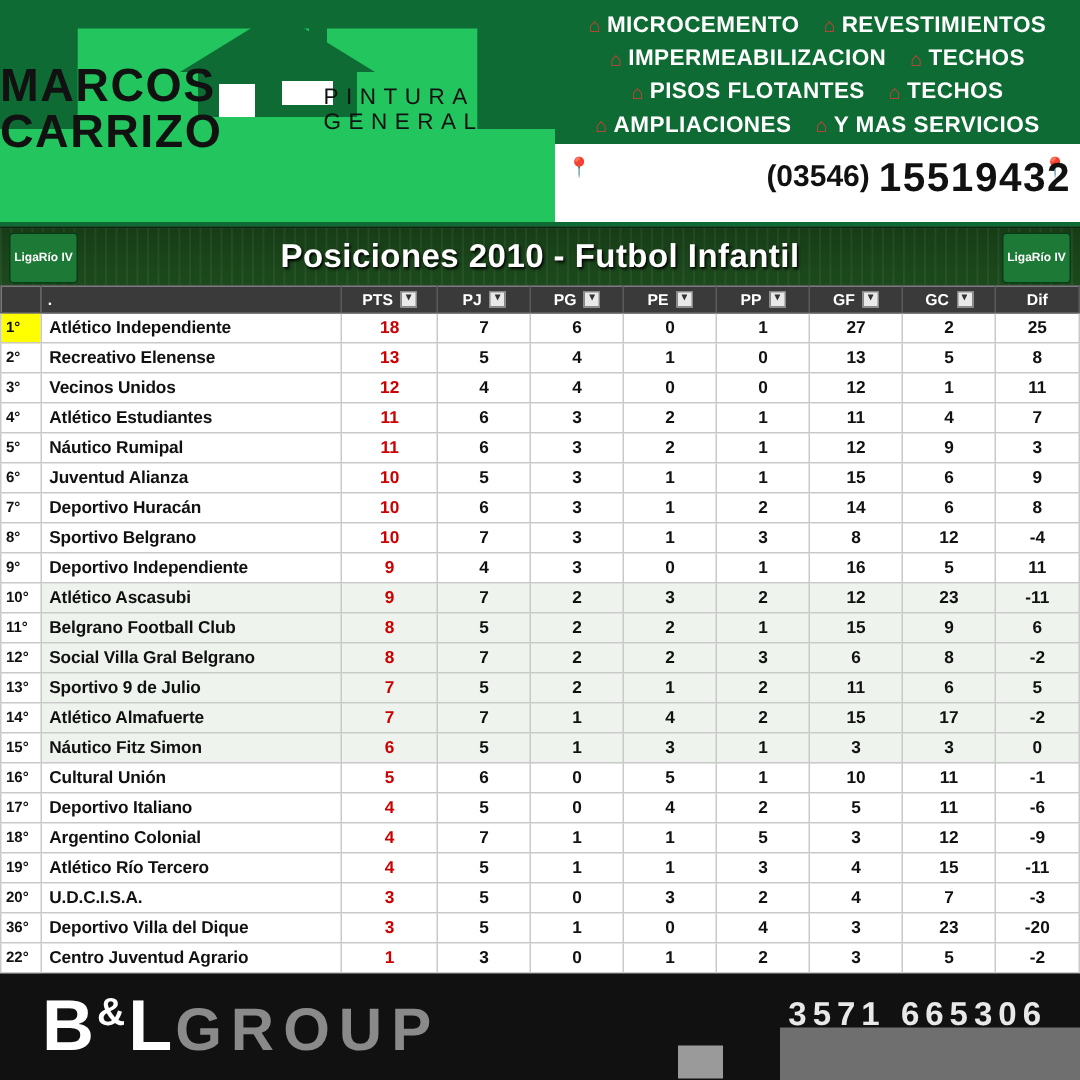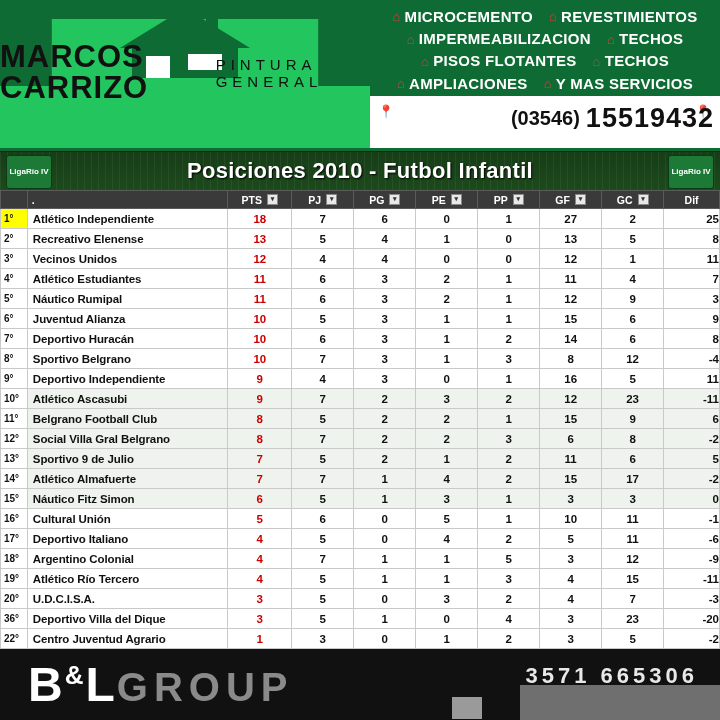--- a/index.html
+++ b/index.html
@@ -46,21 +46,21 @@
   thead th{background:#3a3a3a;color:#fff;font-size:10.5px;font-weight:bold;height:17px;padding:0;border:1px solid #5b5b5b;text-align:center;}
   thead th.hpos{width:24px;}
   thead th.hteam{width:190px;text-align:left;padding-left:4px;}
   .hdr-cell{display:flex;align-items:center;justify-content:center;gap:5px;}
   .filter{display:inline-block;width:9px;height:9px;background:#e9e9e9;border:1px solid #888;color:#333;font-size:7px;line-height:8px;text-align:center;}
   tbody td{border:1px solid #c9c9c9;height:19px;padding:0;text-align:center;font-weight:bold;}
   td.pos{background:#ffffff;color:#111;font-size:10px;text-align:left;padding-left:3px;font-weight:bold;}
   td.team{text-align:left;padding-left:5px;color:#111;font-size:11.5px;font-weight:bold;letter-spacing:-.1px;}
   td.pts{color:#cc0000;}
   td.num{color:#111;}
-  td.dif{color:#111;text-align:right;}
+  td.dif{color:#111;}
   tr.highlight-pos td.pos{background:#ffff00;}
   .zebra-band{background:#eef3ee;}
 
   
   .footer{position:relative;height:96px;background:#111;overflow:hidden;}
   .bl-text{position:absolute;left:28px;top:12px;color:#fff;font-size:48px;font-weight:bold;letter-spacing:2px;line-height:1;}
   .bl-amp{font-size:26px;vertical-align:super;}
   .group-text{color:#8a8a8a;letter-spacing:6px;font-size:40px;}
   .phone2{position:absolute;right:22px;top:14px;color:#e8e8e8;font-size:22px;font-weight:bold;letter-spacing:4px;}
   .grey-block{position:absolute;right:0;top:36px;width:200px;height:60px;background:#6f6f6f;}

